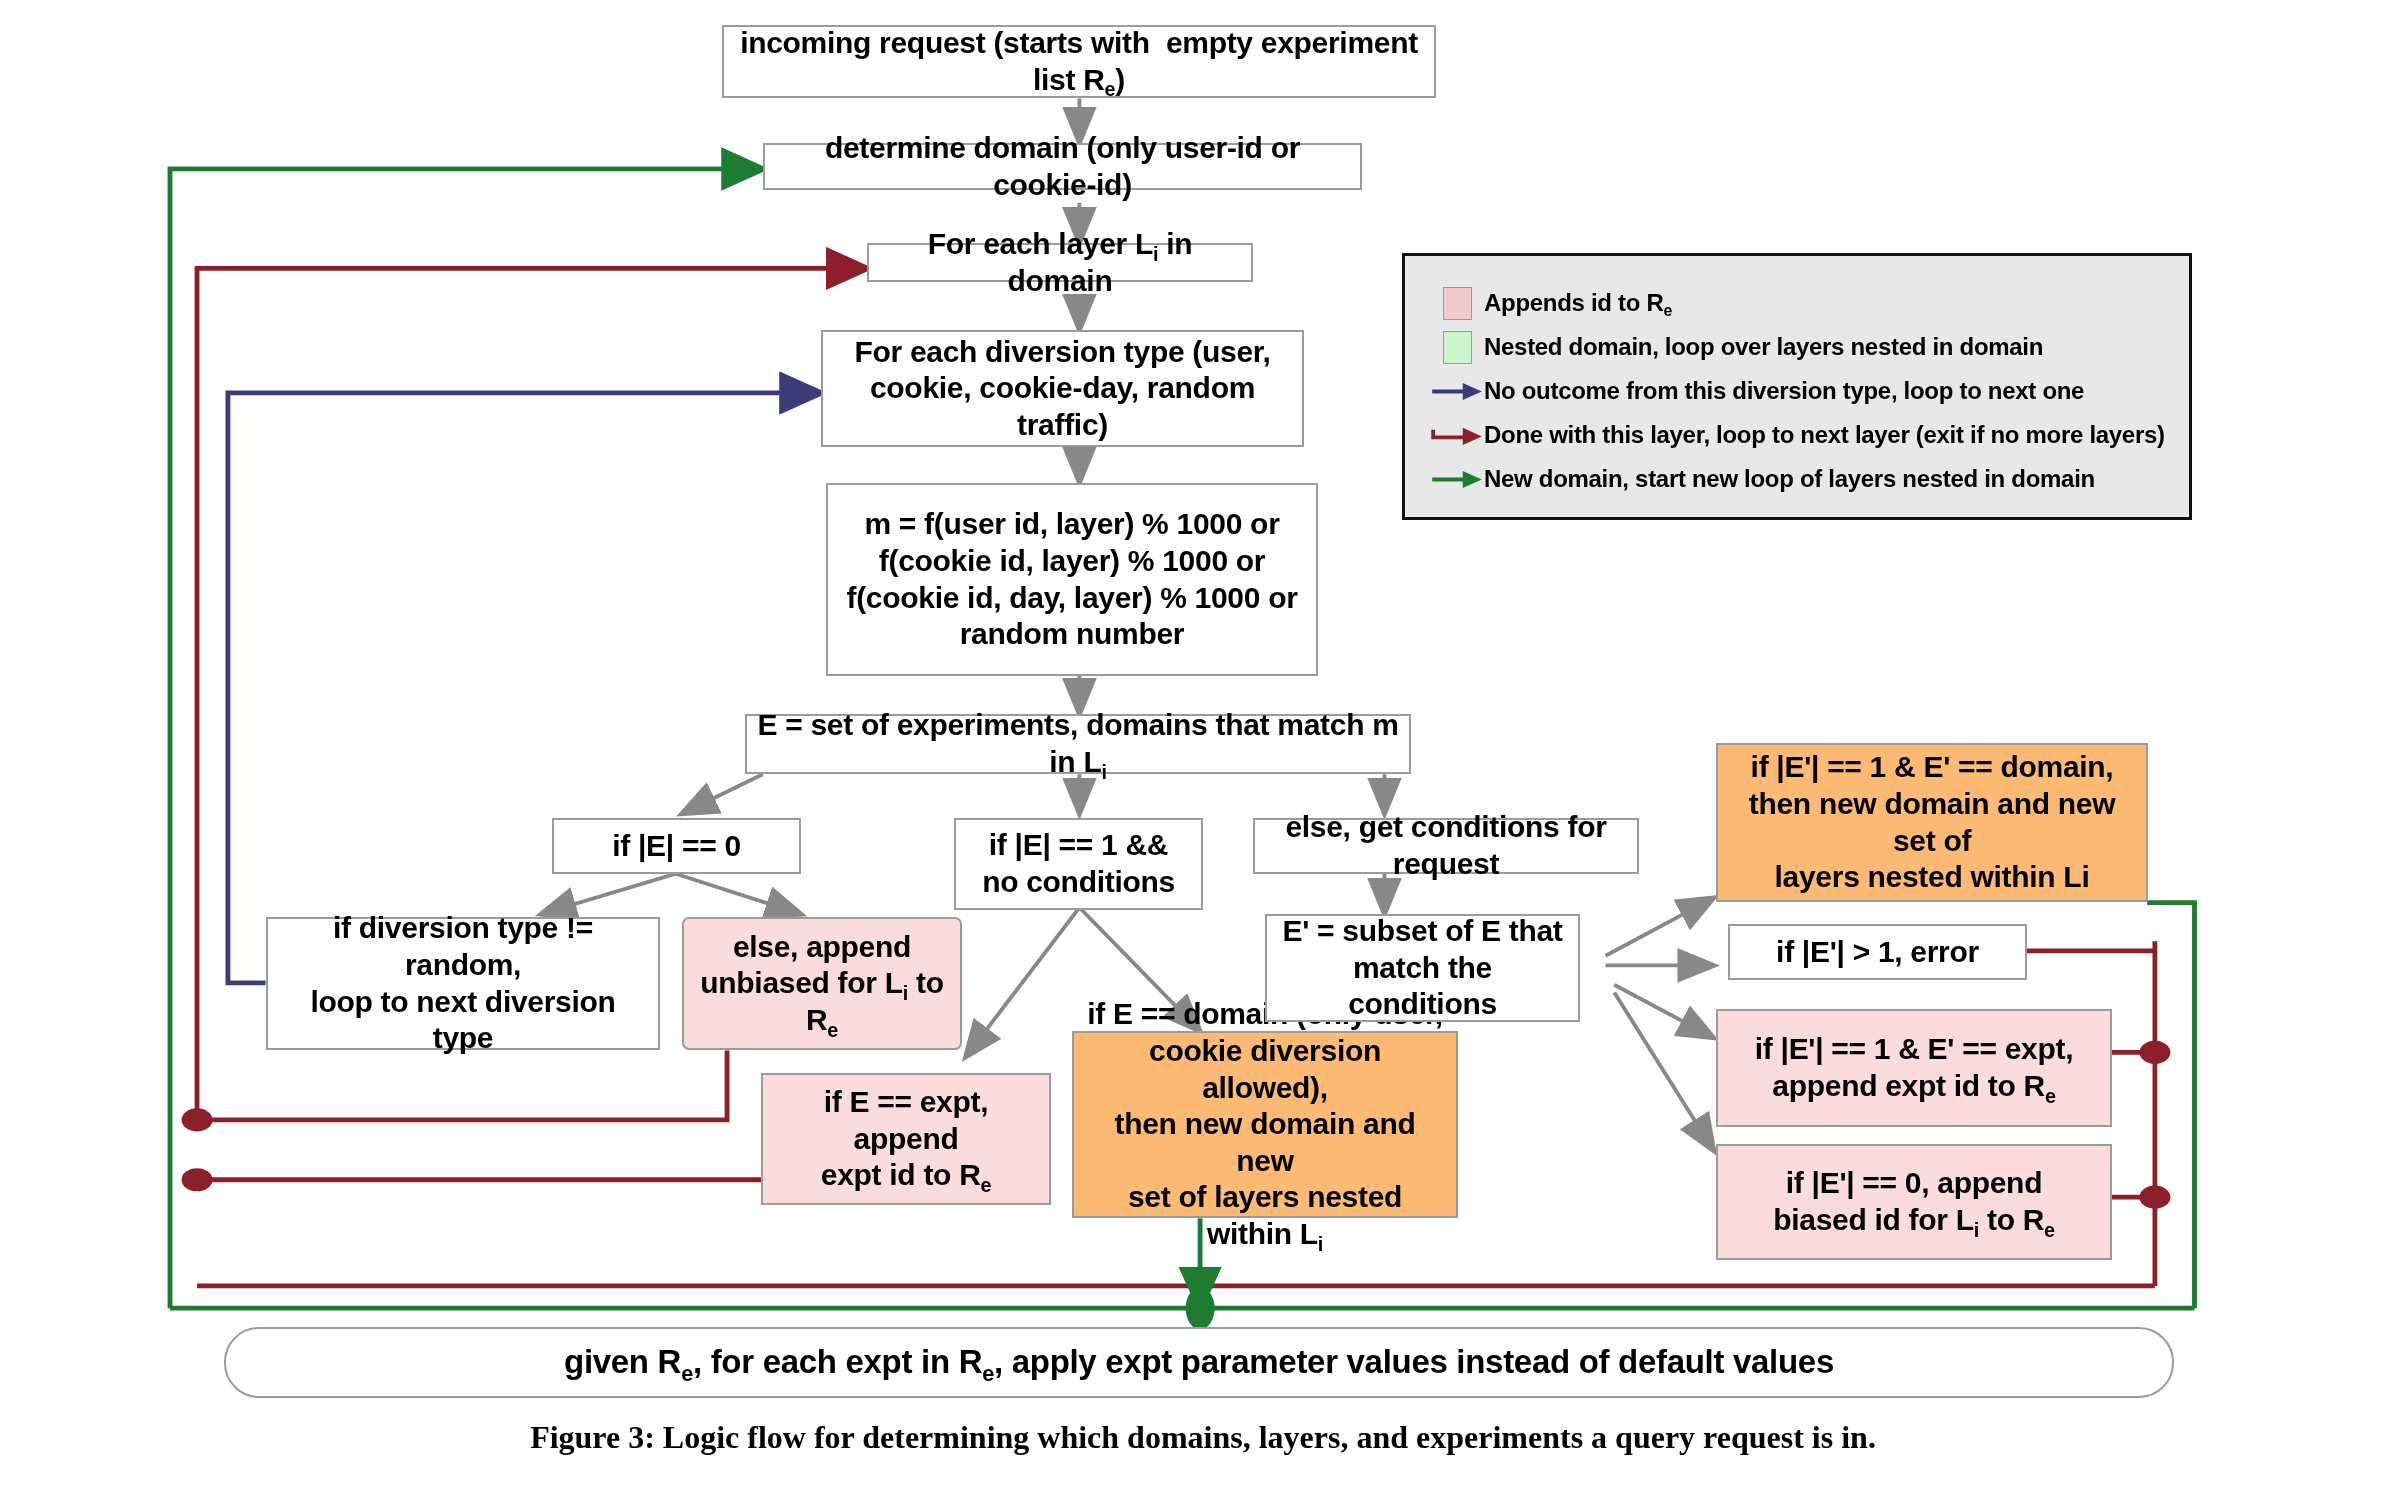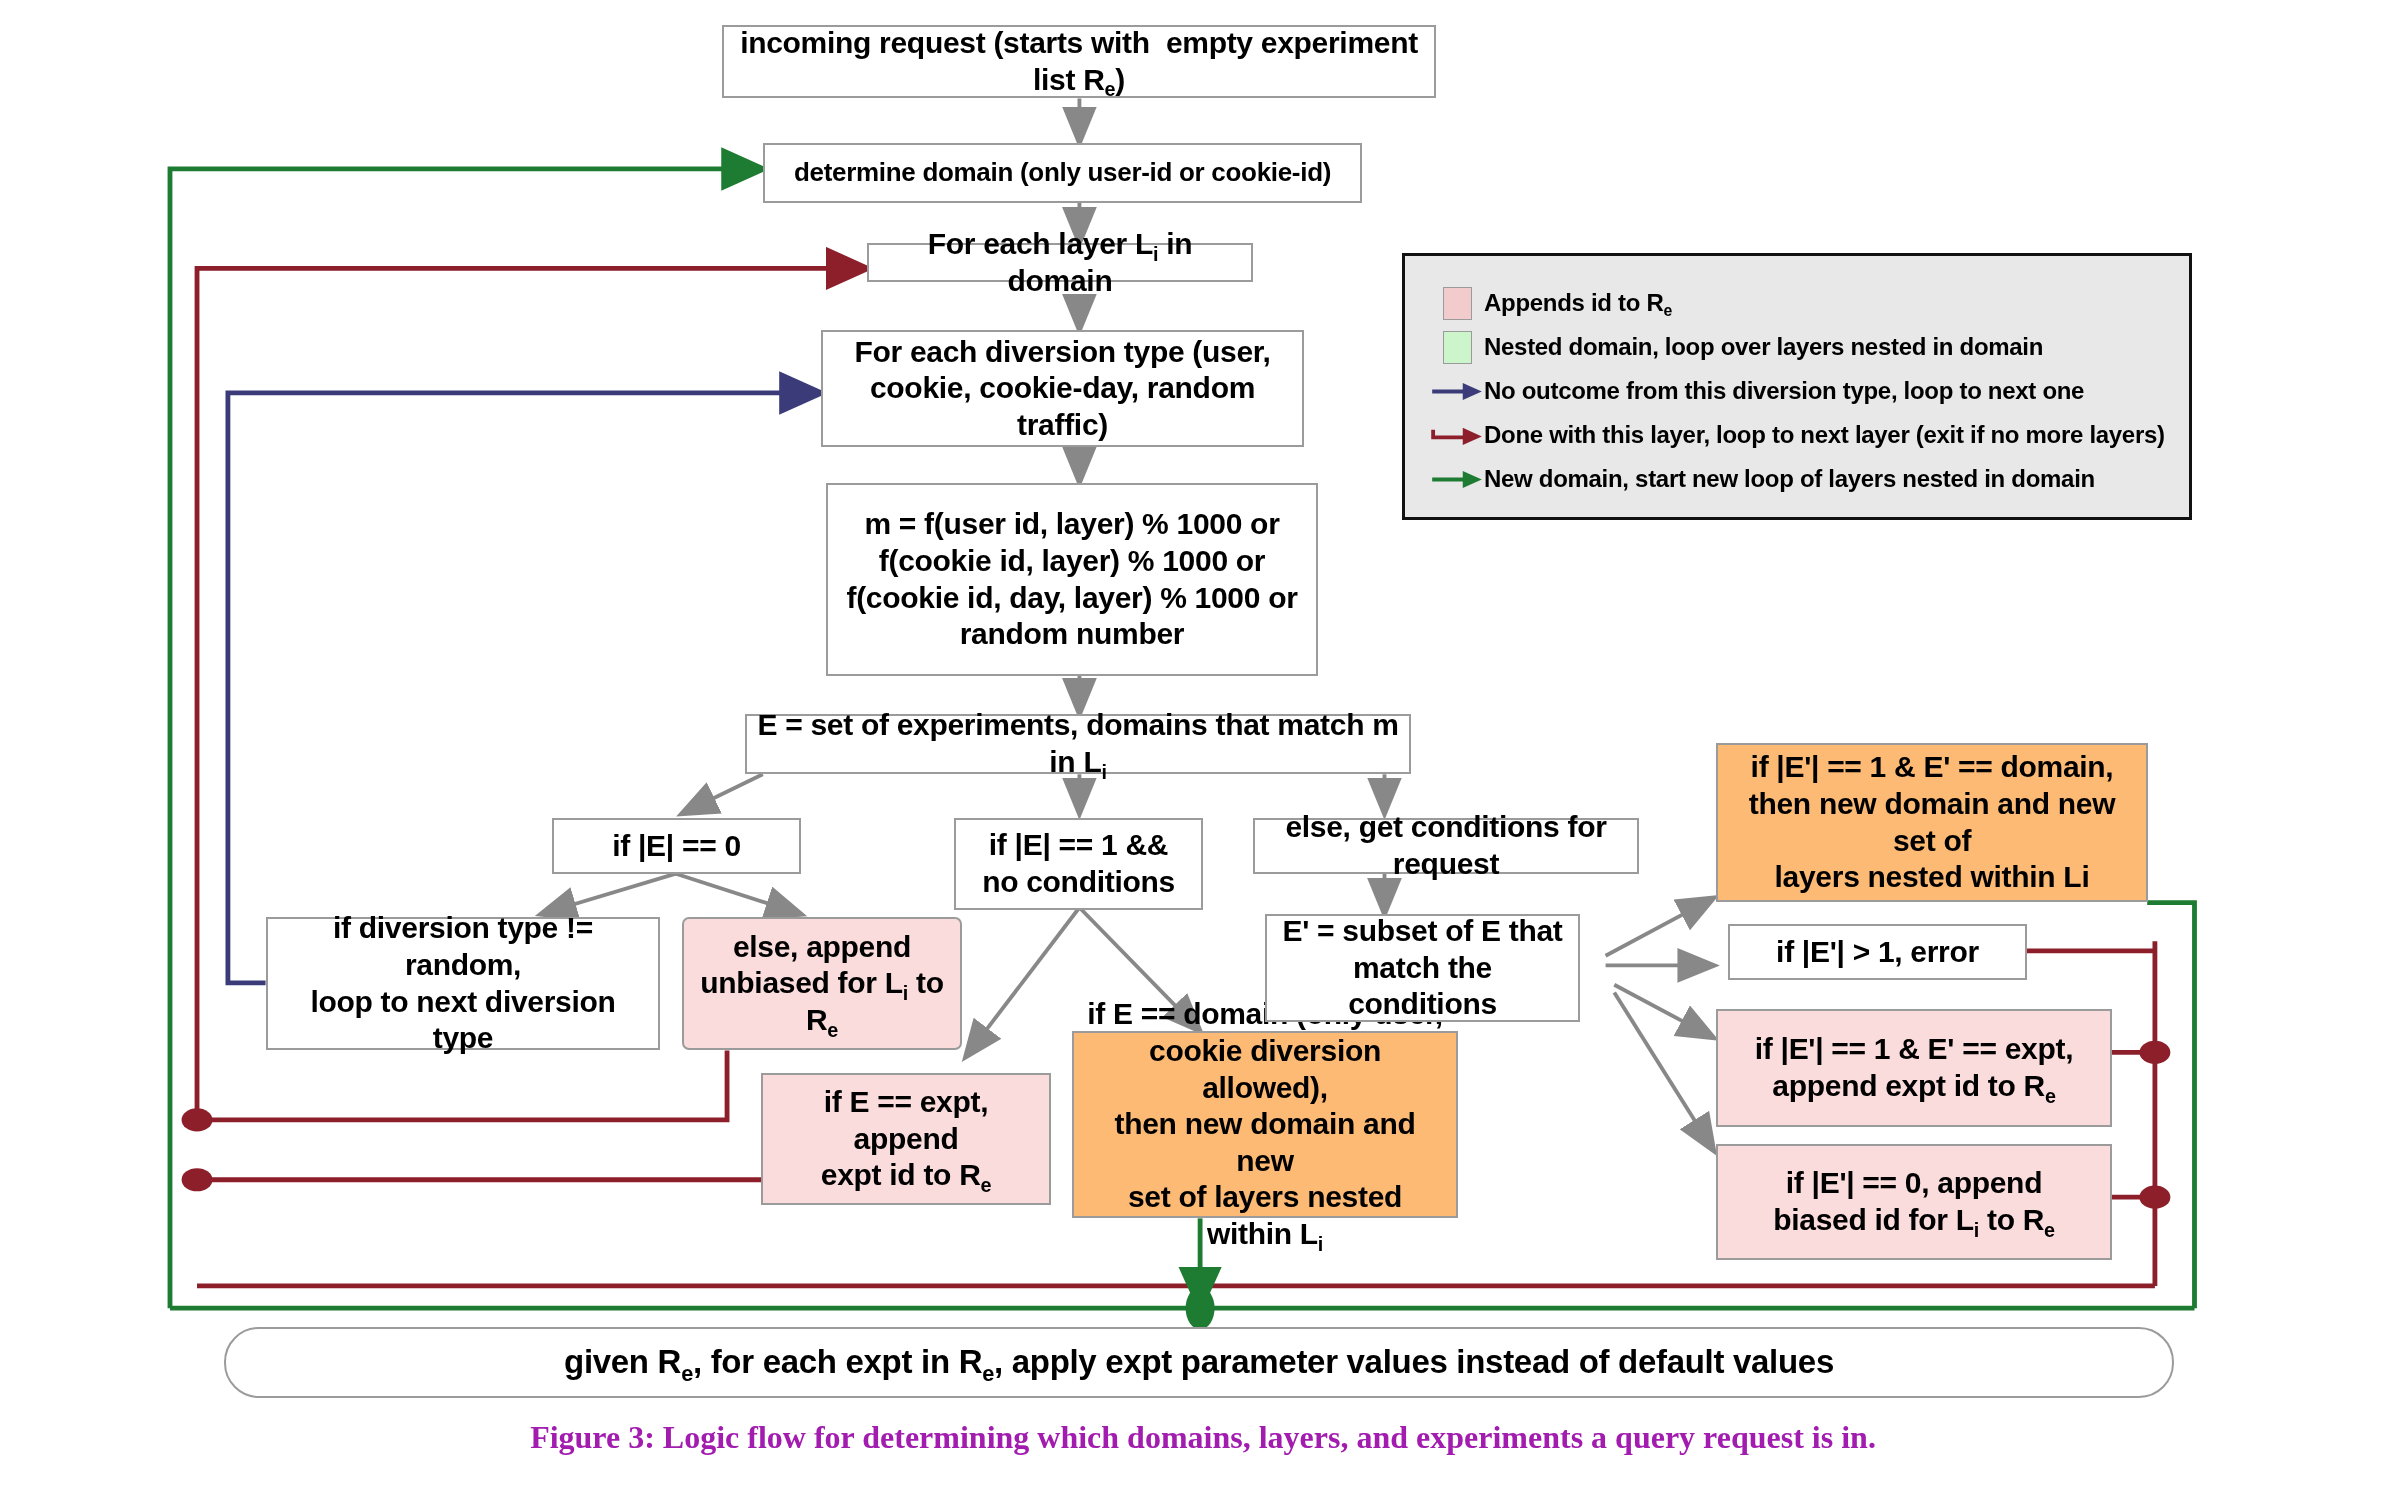--- a/index.html
+++ b/index.html
@@ -18,21 +18,21 @@
   .legendbox{position:absolute;box-sizing:border-box;border:3.9px solid #111;background:#e8e8e8;}
   .legrow{display:flex;align-items:center;height:44px;margin-left:25px;}
   .legmark{width:54px;flex:0 0 54px;display:flex;align-items:center;justify-content:center;}
   .swatch{width:29px;height:33px;border:1.9px solid #9b9b9b;box-sizing:border-box;}
   .swatch.pink{background:#f2cccc;}
   .swatch.green{background:#ccf5cc;}
   .legtext{font-weight:700;font-size:24px;color:#000000;white-space:nowrap;letter-spacing:-0.3px;}
   .legarrow{width:54px;height:21px;}
 
   .caption{position:absolute;left:0;top:1419px;width:2406px;text-align:center;
-           font-family:"Liberation Serif",serif;font-weight:700;font-size:32px;color:#a21caf;}
+           font-family:"Liberation Serif",serif;font-weight:700;font-size:32px;color:#000000;}
 
   sub{font-size:0.66em;vertical-align:baseline;position:relative;top:0.34em;}
 </style>
 </head>
 <body>
 
 <div id="page">
 
   <svg id="flow" viewBox="0 0 2492 1562">
     <defs>
@@ -116,21 +116,21 @@
     </g>
     <g fill="#1e7b32">
       <ellipse cx="1243" cy="1355" rx="15" ry="22"></ellipse>
     </g>
   </svg>
 
   <div class="nodebox" style="left:722px;top:25px;width:714px;height:73px;font-size:30px;">
     <span>incoming request (starts with&nbsp; empty experiment list R<sub>e</sub>)</span>
   </div>
 
-  <div class="nodebox" style="left:763px;top:143px;width:599px;height:60px;font-size:26px;">
+  <div class="nodebox" style="left:763px;top:143px;width:599px;height:47px;font-size:30px;">
     <span>determine domain (only user-id or cookie-id)</span>
   </div>
 
   <div class="nodebox" style="left:867px;top:243px;width:386px;height:39px;font-size:30px;">
     <span>For each layer L<sub>i</sub> in domain</span>
   </div>
 
   <div class="nodebox" style="left:821px;top:330px;width:483px;height:117px;font-size:30px;">
     <span>For each diversion type (user,<br>cookie, cookie-day, random traffic)</span>
   </div>

